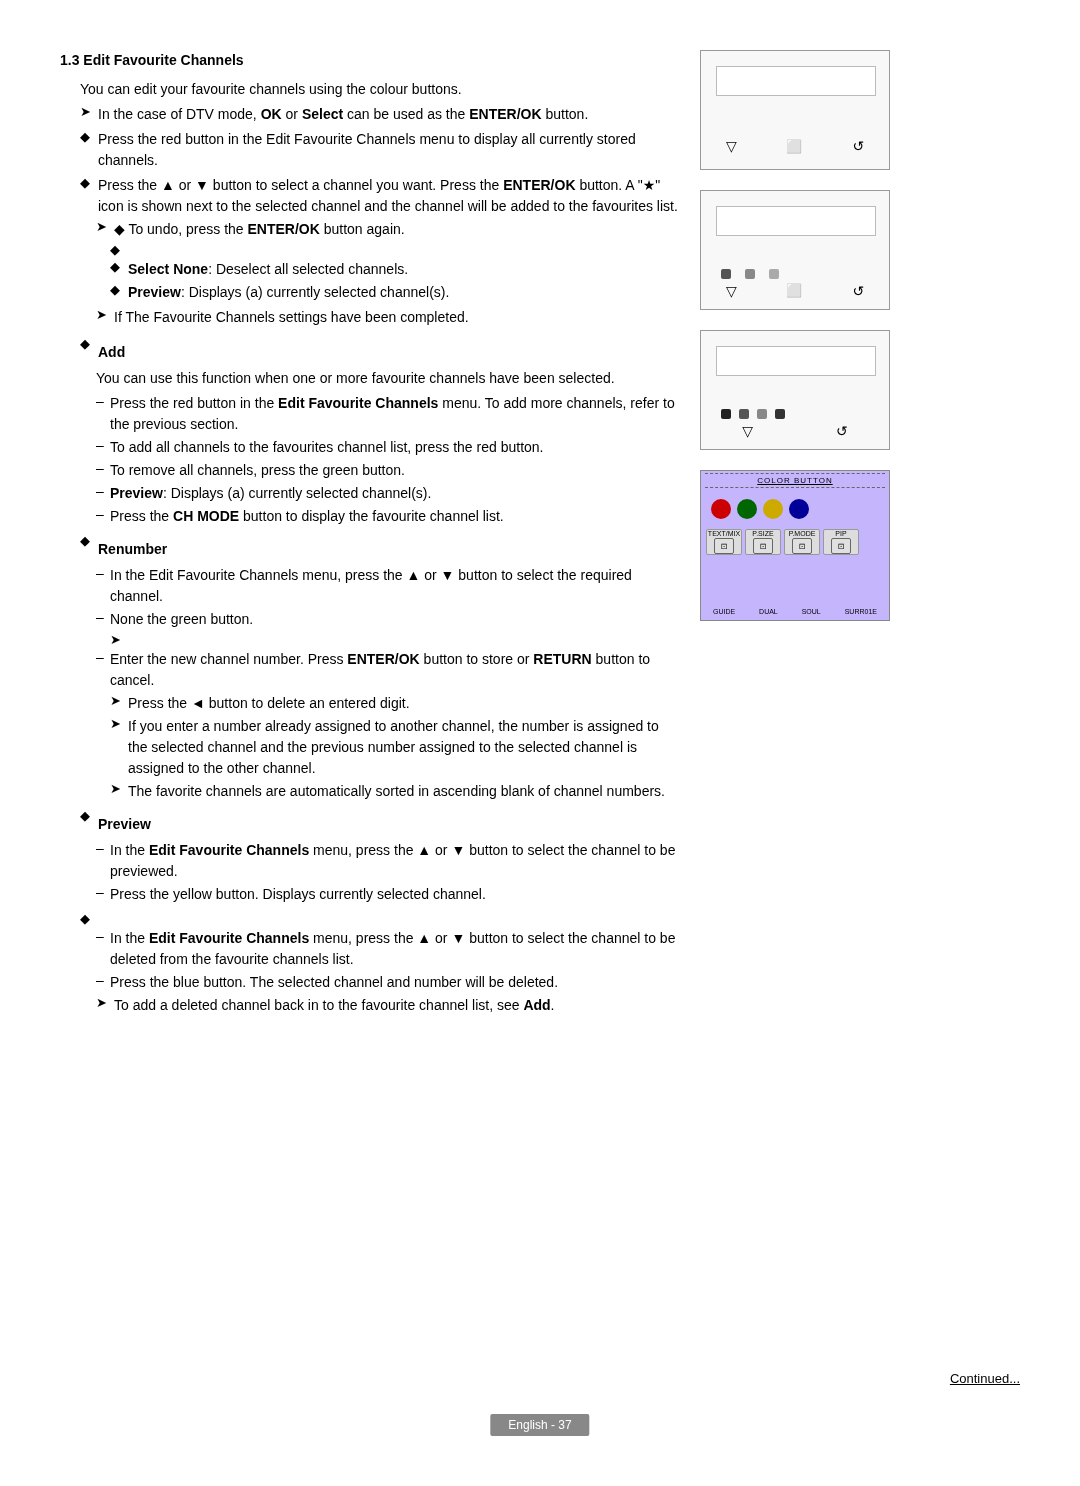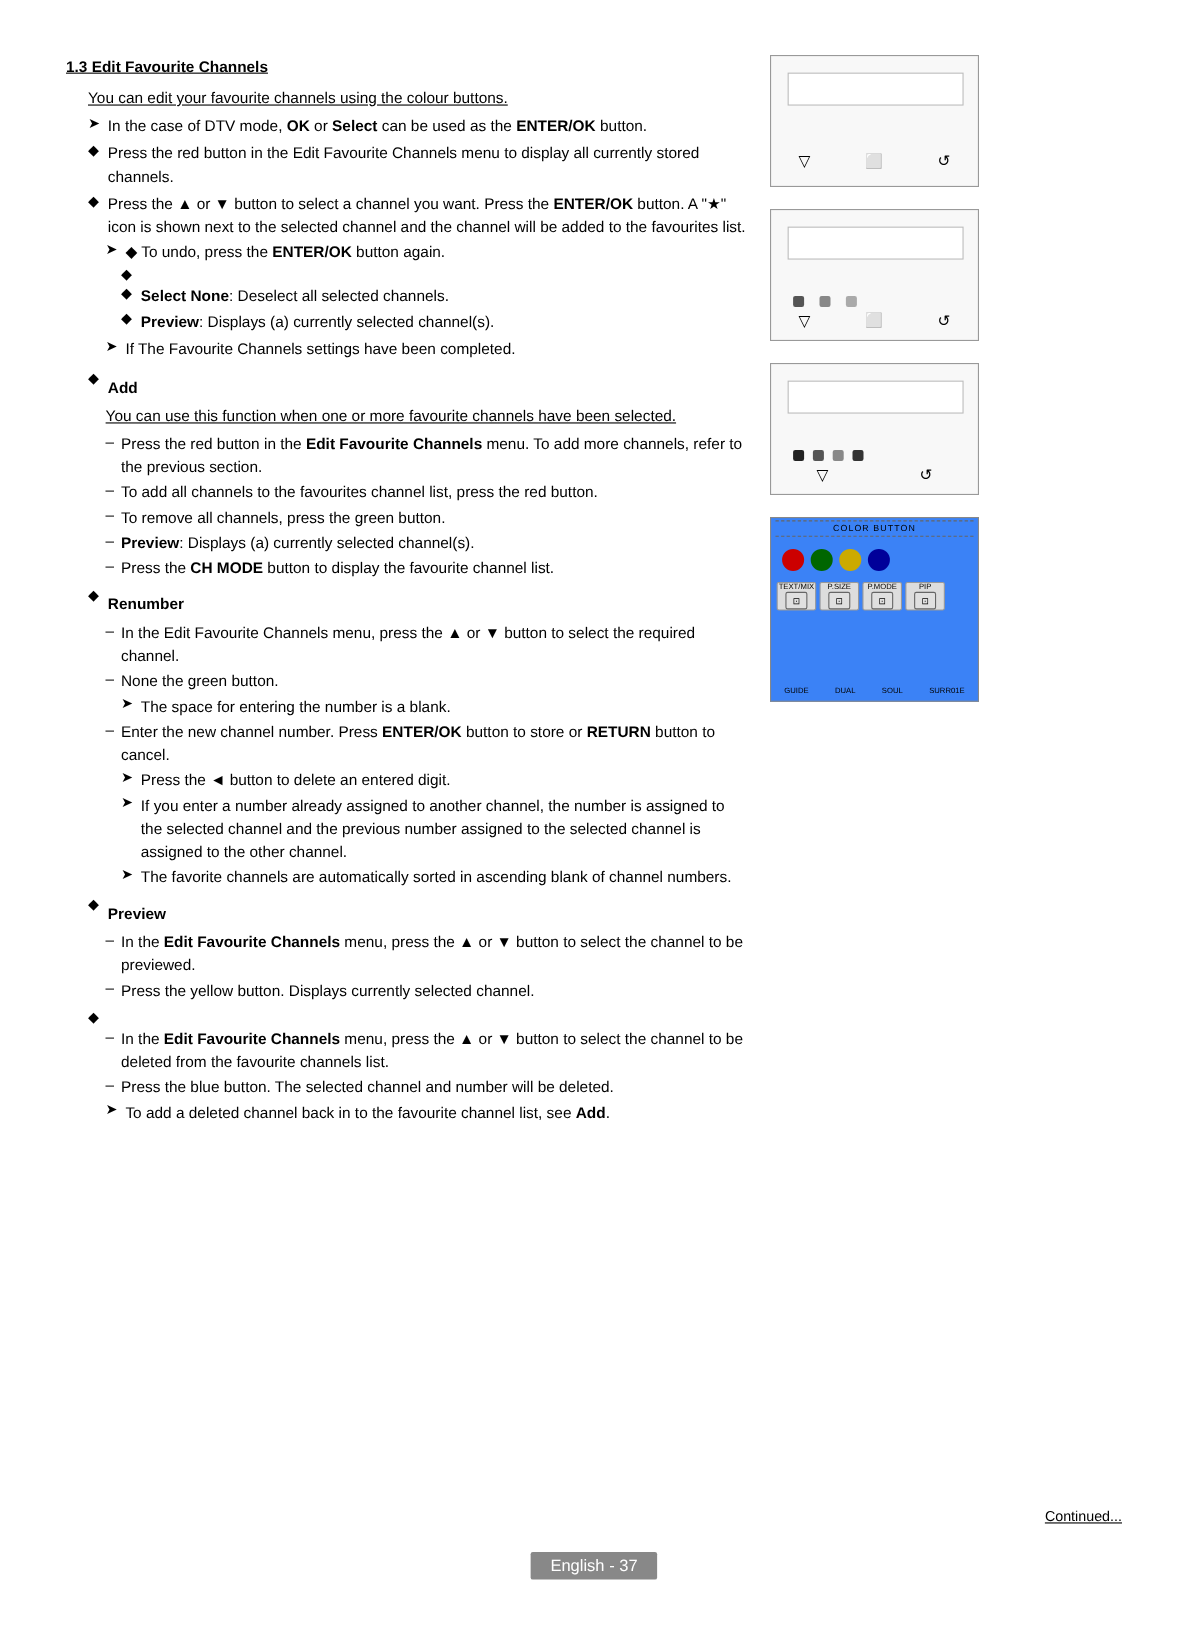--- a/index.html
+++ b/index.html
@@ -33,21 +33,20 @@
       padding-top: 0px;
     }
     .section-title {
       font-weight: bold;
       font-size: 14px;
       margin-bottom: 8px;
     }
     p {
       margin-bottom: 4px;
       line-height: 1.5;
-      text-decoration: underline;
     }
     .indent-1 { padding-left: 20px; }
     .indent-2 { padding-left: 36px; }
     .indent-3 { padding-left: 50px; }
     .dash-item {
       display: flex;
       align-items: flex-start;
       margin-bottom: 3px;
     }
     .dash-item .dash {
@@ -85,21 +84,21 @@
       text-decoration: underline;
     }
     .page-footer {
       position: absolute;
       bottom: 50px;
       left: 50%;
       transform: translateX(-50%);
       background: #888;
       color: #fff;
       padding: 4px 18px;
-      font-size: 15px;
+      font-size: 12px;
       border-radius: 2px;
     }
     
     .remote-diagram {
       border: 1px solid #999;
       background: #f8f8f8;
       margin-bottom: 10px;
       position: relative;
     }
     .remote-diagram-1 {
@@ -109,22 +108,23 @@
     .remote-diagram-2 {
       width: 190px;
       height: 120px;
     }
     .remote-diagram-3 {
       width: 190px;
       height: 120px;
     }
     .remote-diagram-4 {
       width: 190px;
-      height: 168px;
-      background: #3b82f6;
+      height: 151px;
+      background: #c4b5fd;
+      text-decoration: underline;
     }
     .remote-inner-box {
       border: 1px solid #bbb;
       background: #fff;
       position: absolute;
     }
     
     .diag1-inner {
       top: 15px; left: 15px;
       width: 160px; height: 30px;
@@ -314,21 +314,20 @@
     <div class="dash-item indent-2 mb2">
       <span class="dash">–</span>
       <span class="dash-content">In the Edit Favourite Channels menu, press the ▲ or ▼ button to select the required channel.</span>
     </div>
     <div class="dash-item indent-2 mb2">
       <span class="dash">–</span>
       <span class="dash-content">None the green button.</span>
     </div>
     <div class="arrow-item indent-3 mb2">
       <span class="arr">➤</span>
-      <span class="arr-content">The space for entering the number is a blank.</span>
     </div>
     <div class="dash-item indent-2 mb2">
       <span class="dash">–</span>
       <span class="dash-content">Enter the new channel number. Press <strong>ENTER/OK</strong> button to store or <strong>RETURN</strong> button to cancel.</span>
     </div>
     <div class="arrow-item indent-3 mb2">
       <span class="arr">➤</span>
       <span class="arr-content">Press the ◄ button to delete an entered digit.</span>
     </div>
     <div class="arrow-item indent-3 mb2">

